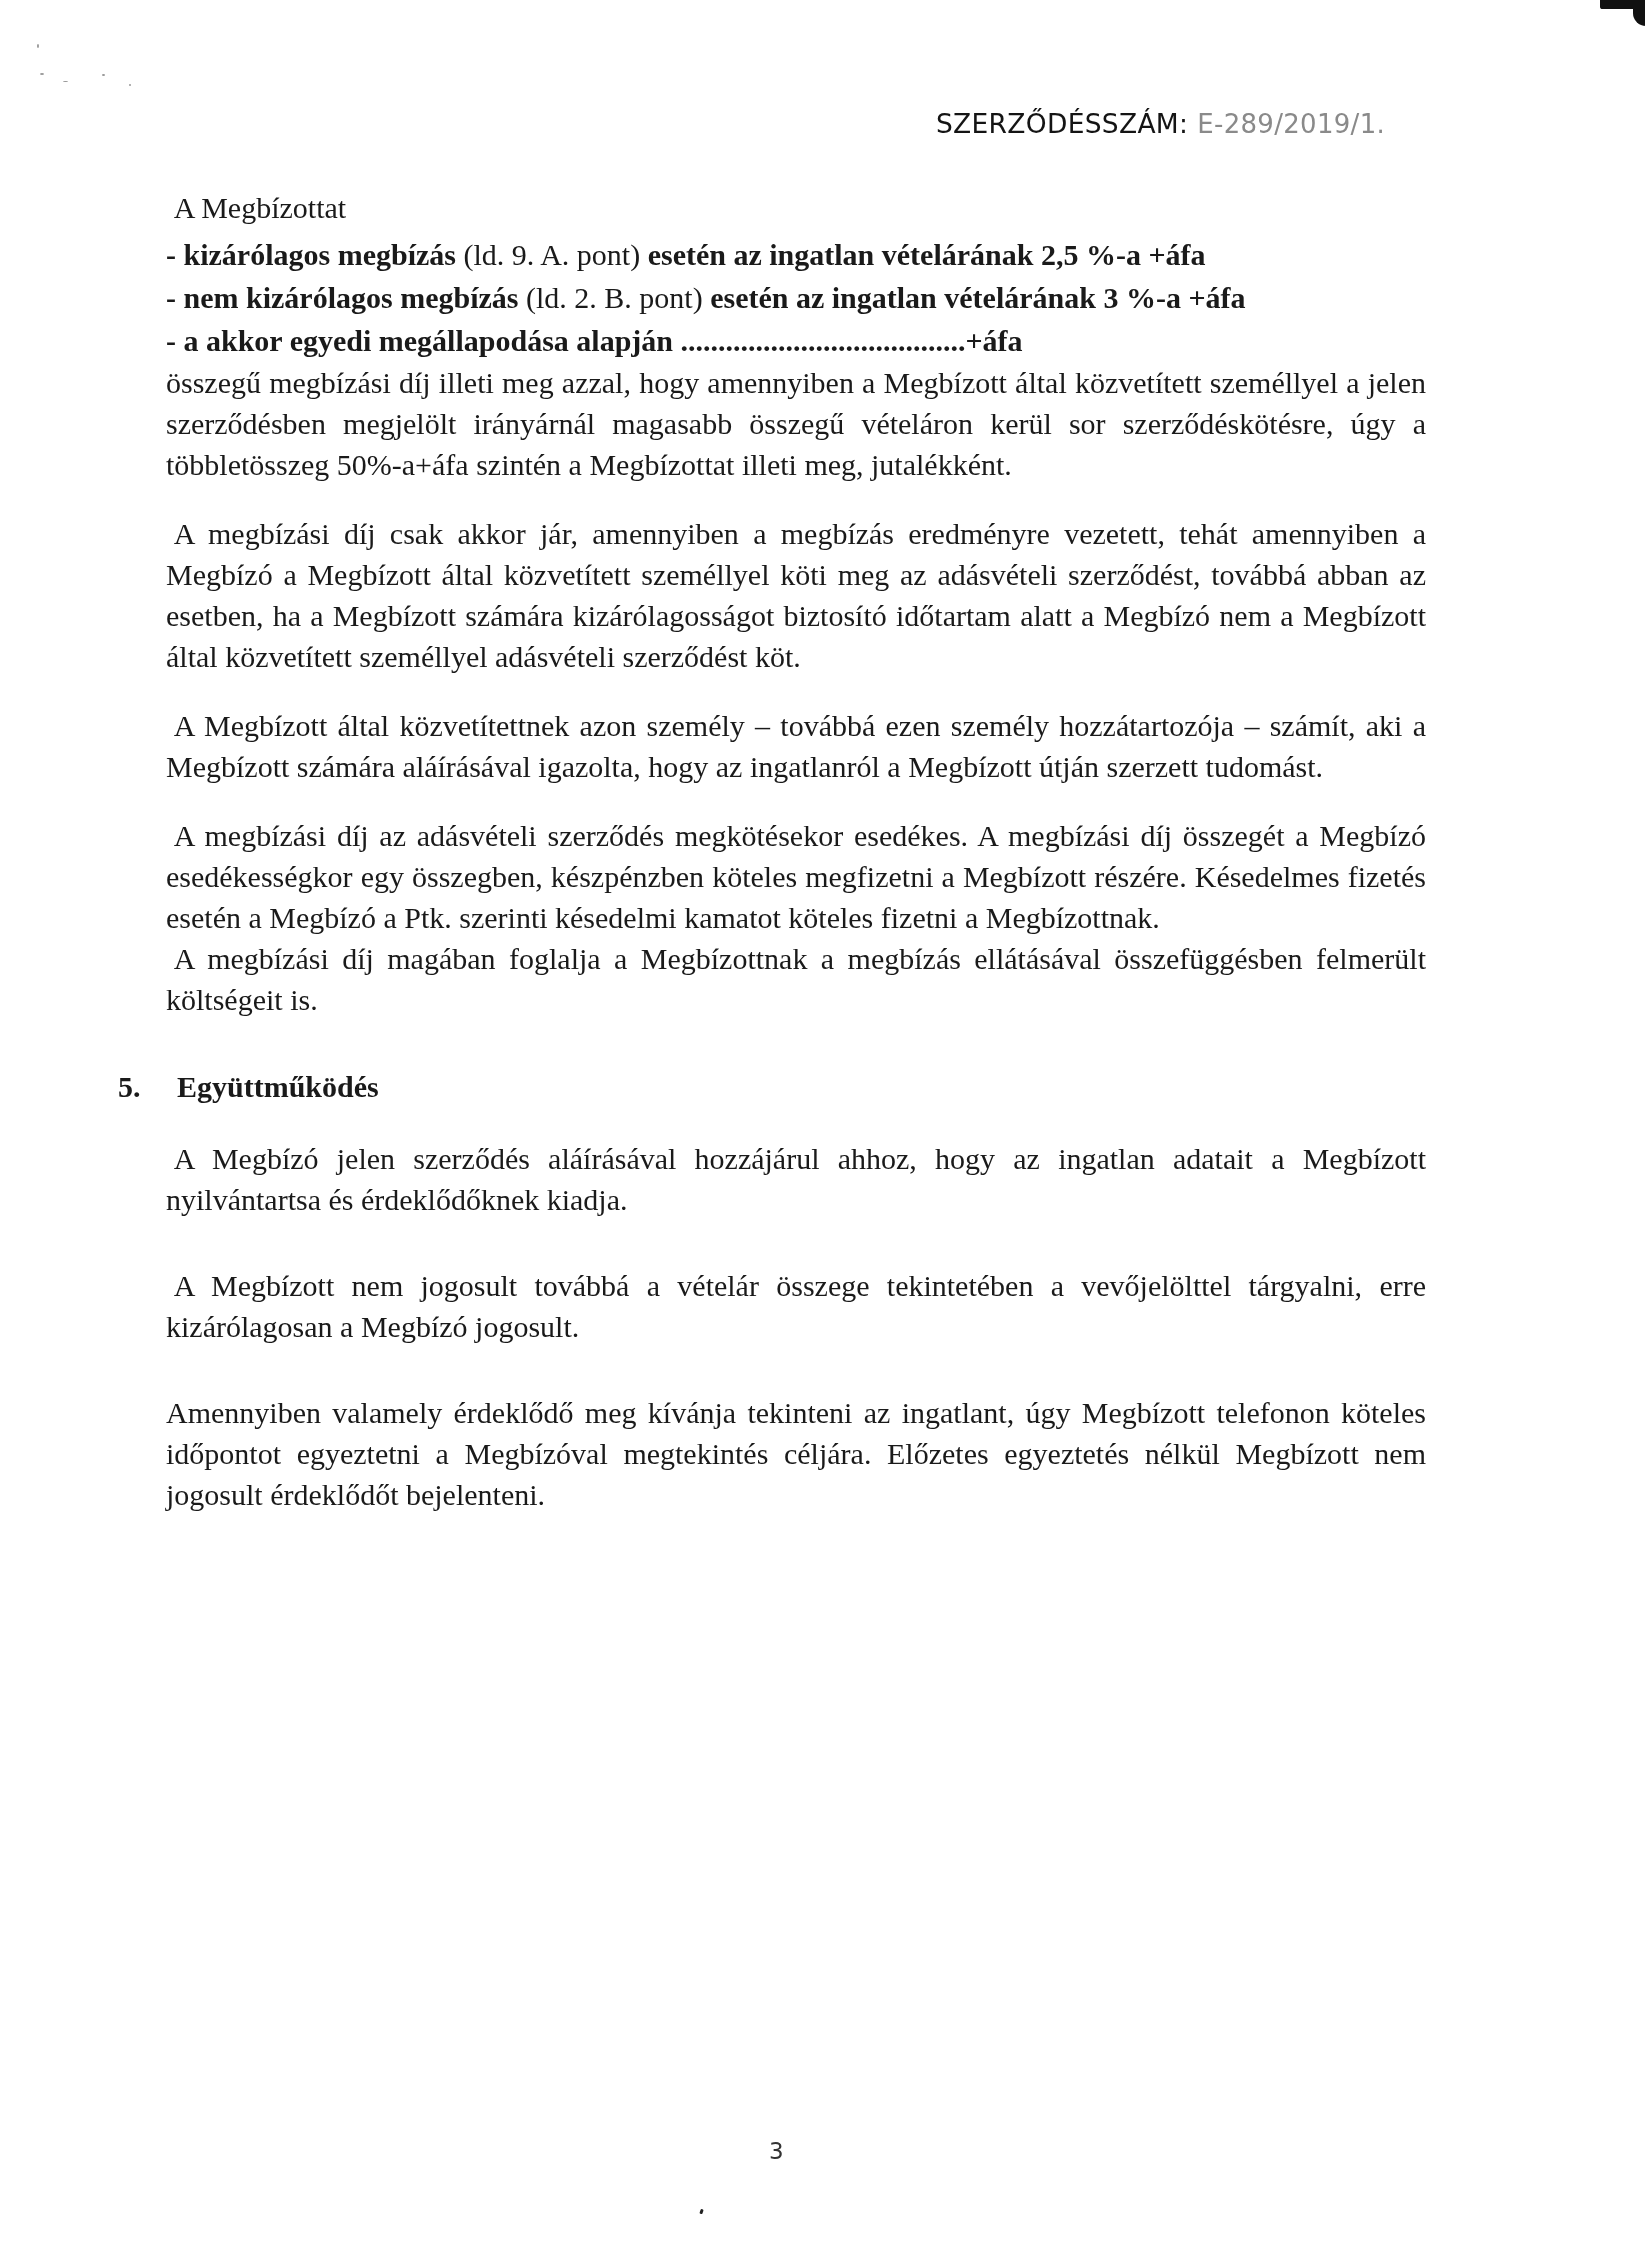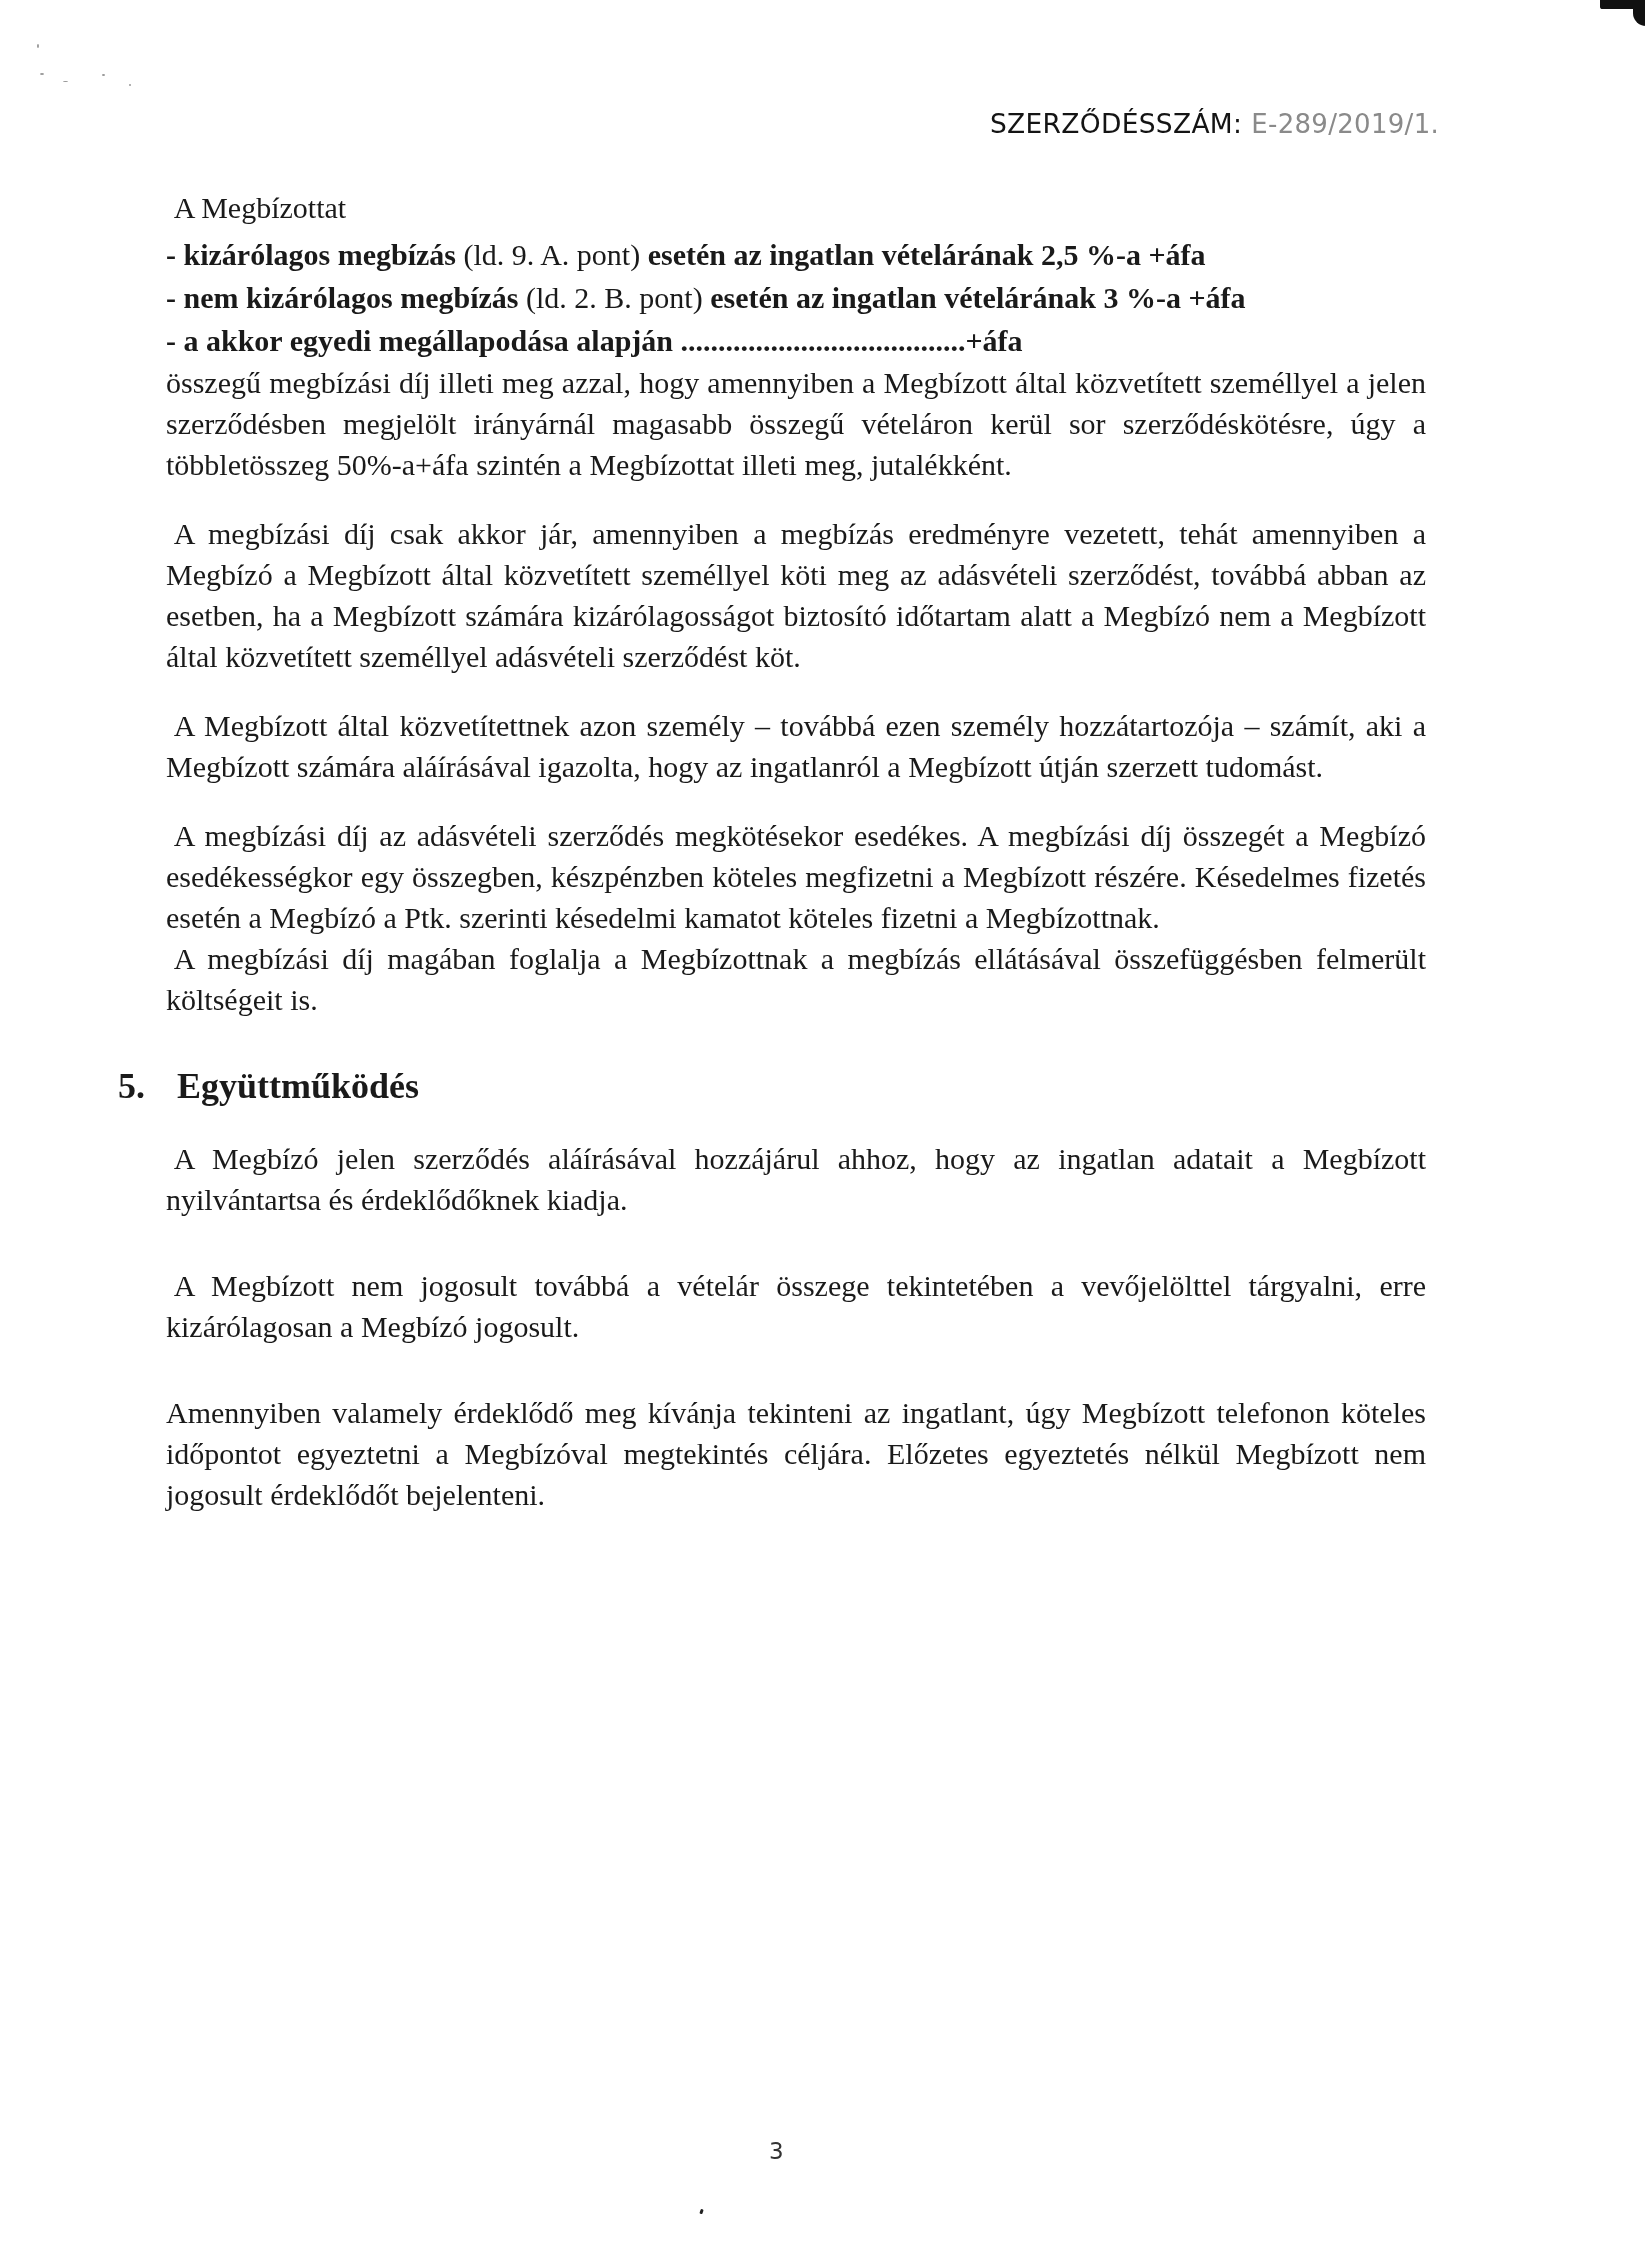--- a/index.html
+++ b/index.html
@@ -43,21 +43,21 @@
     height: 52px;
   }
   .speck {
     position: absolute;
     background: #9a9a9a;
     border-radius: 50%;
   }
   .header-contract {
     position: absolute;
     top: 108px;
-    left: 990px;
+    left: 936px;
     font-family: "DejaVu Sans", "Liberation Sans", sans-serif;
     font-size: 26.5px;
     letter-spacing: 0.3px;
     white-space: nowrap;
   }
   .header-label {
     color: #141414;
     font-weight: normal;
   }
   .header-value {
@@ -92,21 +92,21 @@
   }
   .para-gap { margin-top: 28px !important; }
   .para-gap-lg { margin-top: 45px !important; }
   .indent-first { text-indent: 7.7px; }
   .section-heading {
     position: relative;
     margin-top: 46px !important;
     margin-bottom: 31px !important;
     margin-left: -48px !important;
     font-weight: bold;
-    font-size: 36px;
+    font-size: 30px;
     text-align: left !important;
   }
   .section-num {
     display: inline-block;
     width: 59px;
   }
   .section-body {
     margin-left: 7.7px;
   }
   .page-number {

